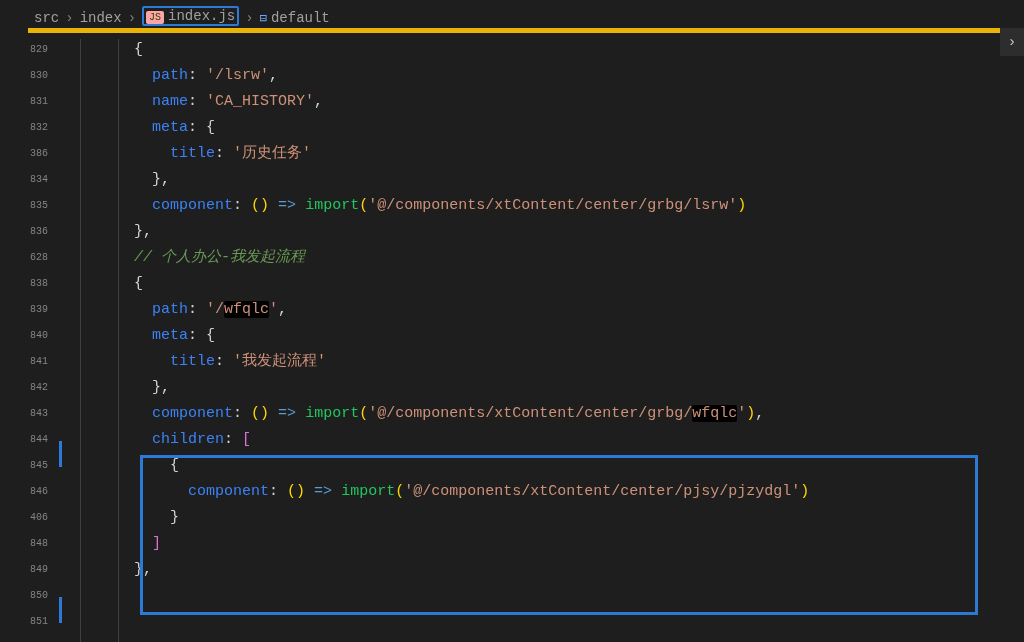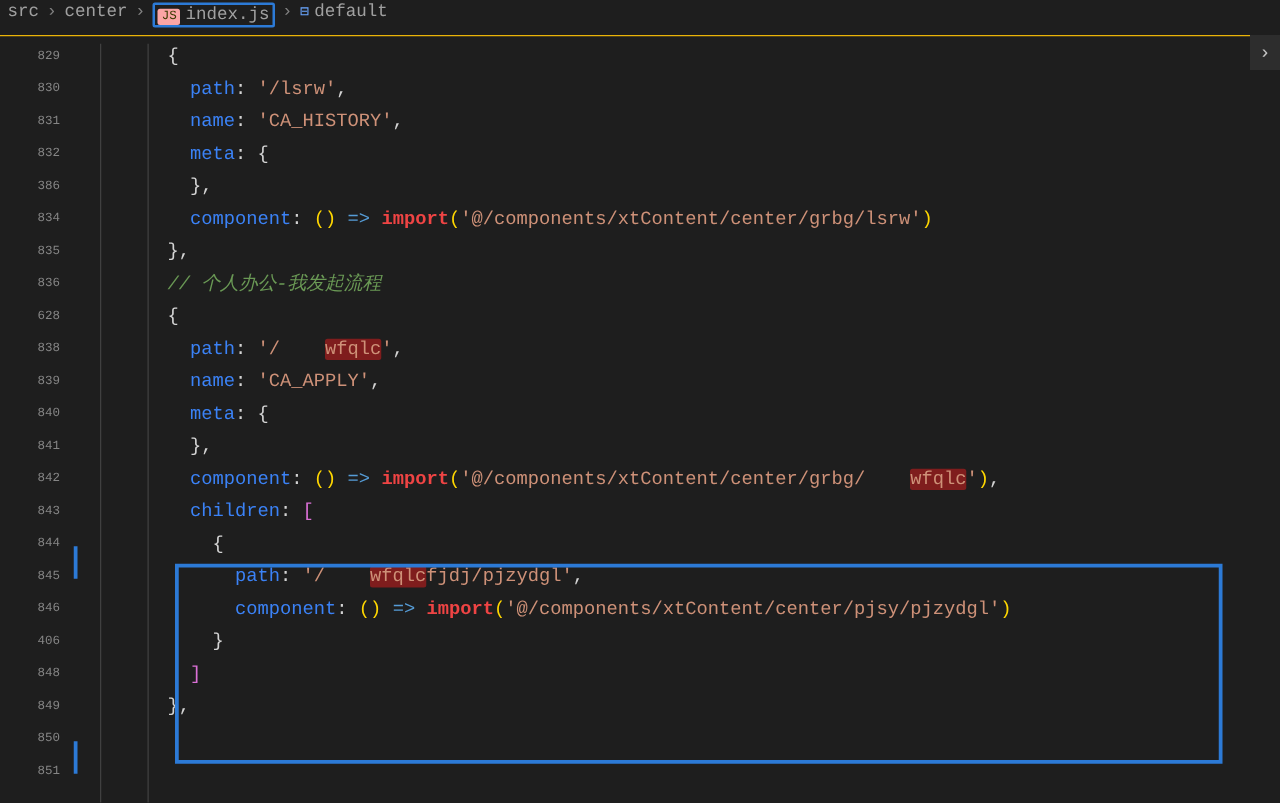--- a/index.html
+++ b/index.html
@@ -1,59 +1,59 @@
 <!DOCTYPE html>
 <html><head>
 <meta charset="utf-8">
 <style>
   html,body{margin:0;padding:0;background:#1e1e1e;color:#d4d4d4;
     font-family:Consolas,"Courier New",monospace;font-size:15px;
     width:1024px;height:642px;overflow:hidden;}
-  .breadcrumbs{display:flex;align-items:flex-start;height:24px;
+  .breadcrumbs{display:flex;align-items:flex-end;height:24px;
     background:#1e1e1e;padding:2px 6px;color:#a0a0a0;font-size:14px;
-    border-bottom:1px solid #eab308;user-select:none;}
+    border-bottom:5px solid #eab308;user-select:none;margin-left:28px;}
   .breadcrumbs .sep{margin:0 6px;color:#808080;}
   .js-badge{background:#fca5a5;color:#3a3a00;font-size:10px;
     font-weight:normal;padding:1px 3px;border-radius:2px;margin-right:4px;}
   .sym-icon{color:#6aa6ff;margin-right:4px;font-size:12px;}
   .bc-highlight{border:2px solid #2c7ad6;padding:0 2px;border-radius:2px;}
   .editor{position:relative;display:flex;height:calc(642px - 28px);}
   .gutter{width:62px;text-align:right;color:#858585;padding-top:4px;
     line-height:26px;font-size:10px;user-select:none;}
   .gutter div{padding-right:14px;}
   .code{flex:1;padding-top:4px;line-height:26px;position:relative;}
   .code-line{white-space:pre;}
   .more-btn{position:absolute;top:28px;right:0;width:24px;height:28px;
     background:#2d2d2d;color:#c5c5c5;display:flex;align-items:center;
     justify-content:center;cursor:pointer;}
   
   .tok-key{color:#3b82f6;}     
   .tok-str{color:#ce9178;}     
   .tok-punc{color:#d4d4d4;}
-  .tok-fn{color:#ef4444;font-weight:bold;}     
+  .tok-fn{color:#22c55e;}     
   .tok-arrow{color:#569cd6;}
   .tok-paren{color:#ffd700;}
   .tok-bracket{color:#da70d6;}
   .tok-comment{color:#6a9955;font-style:italic;}
-  .hl{background:#7f1d1d;border-radius:2px;margin-left:36px;}
+  .hl{background:#000000;border-radius:2px;}
   
   .guide{position:absolute;top:6px;bottom:0;width:1px;background:#404040;}
   
   .annot{position:absolute;border:3px solid #2c7ad6;background:transparent;
     pointer-events:none;}
   
   .mod{position:absolute;left:59px;width:3px;background:#2c7ad6;}
 </style>
 </head>
 <body>
 
 <div class="breadcrumbs">
   <span>src</span>
   <span class="sep">›</span>
-  <span>center</span>
+  <span>index</span>
   <span class="sep">›</span>
   <span class="bc-highlight">
     <span class="js-badge">JS</span><span>index.js</span>
   </span>
   <span class="sep">›</span>
   <span class="sym-icon">⊟</span>
   <span>default</span>
 </div>
 
 <div class="more-btn">
@@ -92,33 +92,33 @@
     <div>849</div>
       <div>850</div>
       <div>851</div>
   </div>
 
   <div class="code">
 <div class="code-line">        <span class="tok-punc">{</span></div>
 <div class="code-line">          <span class="tok-key">path</span><span class="tok-punc">: </span><span class="tok-str">'/lsrw'</span><span class="tok-punc">,</span></div>
 <div class="code-line">          <span class="tok-key">name</span><span class="tok-punc">: </span><span class="tok-str">'CA_HISTORY'</span><span class="tok-punc">,</span></div>
 <div class="code-line">          <span class="tok-key">meta</span><span class="tok-punc">: </span><span class="tok-punc">{</span></div>
+<div class="code-line">            <span class="tok-key">title</span><span class="tok-punc">: </span><span class="tok-str">'历史任务'</span></div>
 <div class="code-line">          <span class="tok-punc">},</span></div>
 <div class="code-line">          <span class="tok-key">component</span><span class="tok-punc">: </span><span class="tok-paren">(</span><span class="tok-paren">)</span> <span class="tok-arrow">=&gt;</span> <span class="tok-fn">import</span><span class="tok-paren">(</span><span class="tok-str">'@/components/xtContent/center/grbg/lsrw'</span><span class="tok-paren">)</span></div>
 <div class="code-line">        <span class="tok-punc">},</span></div>
 <div class="code-line">        <span class="tok-comment">// 个人办公-我发起流程</span></div>
 <div class="code-line">        <span class="tok-punc">{</span></div>
 <div class="code-line">          <span class="tok-key">path</span><span class="tok-punc">: </span><span class="tok-str"><span>'/</span><span class="hl">wfqlc</span><span>'</span></span><span class="tok-punc">,</span></div>
-<div class="code-line">          <span class="tok-key">name</span><span class="tok-punc">: </span><span class="tok-str">'CA_APPLY'</span><span class="tok-punc">,</span></div>
 <div class="code-line">          <span class="tok-key">meta</span><span class="tok-punc">: </span><span class="tok-punc">{</span></div>
+<div class="code-line">            <span class="tok-key">title</span><span class="tok-punc">: </span><span class="tok-str">'我发起流程'</span></div>
 <div class="code-line">          <span class="tok-punc">},</span></div>
 <div class="code-line">          <span class="tok-key">component</span><span class="tok-punc">: </span><span class="tok-paren">(</span><span class="tok-paren">)</span> <span class="tok-arrow">=&gt;</span> <span class="tok-fn">import</span><span class="tok-paren">(</span><span class="tok-str"><span>'@/components/xtContent/center/grbg/</span><span class="hl">wfqlc</span><span>'</span></span><span class="tok-paren">)</span><span class="tok-punc">,</span></div>
 <div class="code-line">          <span class="tok-key">children</span><span class="tok-punc">: </span><span class="tok-bracket">[</span></div>
 <div class="code-line">            <span class="tok-punc">{</span></div>
-<div class="code-line">              <span class="tok-key">path</span><span class="tok-punc">: </span><span class="tok-str"><span>'/</span><span class="hl">wfqlc</span><span>fjdj/pjzydgl'</span></span><span class="tok-punc">,</span></div>
 <div class="code-line">              <span class="tok-key">component</span><span class="tok-punc">: </span><span class="tok-paren">(</span><span class="tok-paren">)</span> <span class="tok-arrow">=&gt;</span> <span class="tok-fn">import</span><span class="tok-paren">(</span><span class="tok-str">'@/components/xtContent/center/pjsy/pjzydgl'</span><span class="tok-paren">)</span></div>
 <div class="code-line">            <span class="tok-punc">}</span></div>
 <div class="code-line">          <span class="tok-bracket">]</span></div>
 <div class="code-line">        <span class="tok-punc">},</span></div>
 
     <div class="annot" style="left:78px;top:422px;width:832px;height:154px"></div>
   </div>
 </div>
 
 </body></html>

